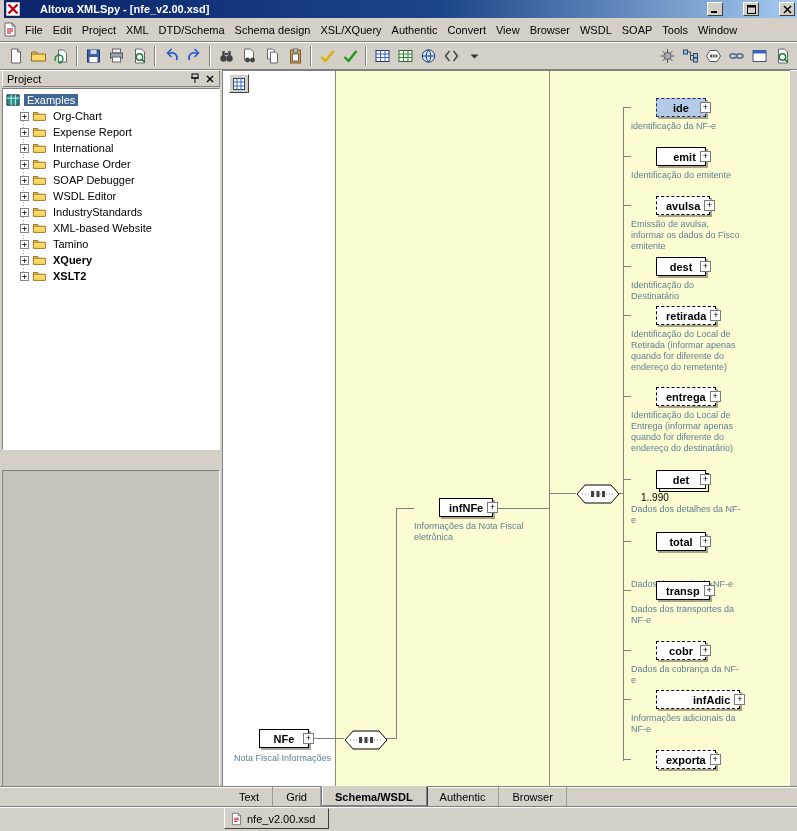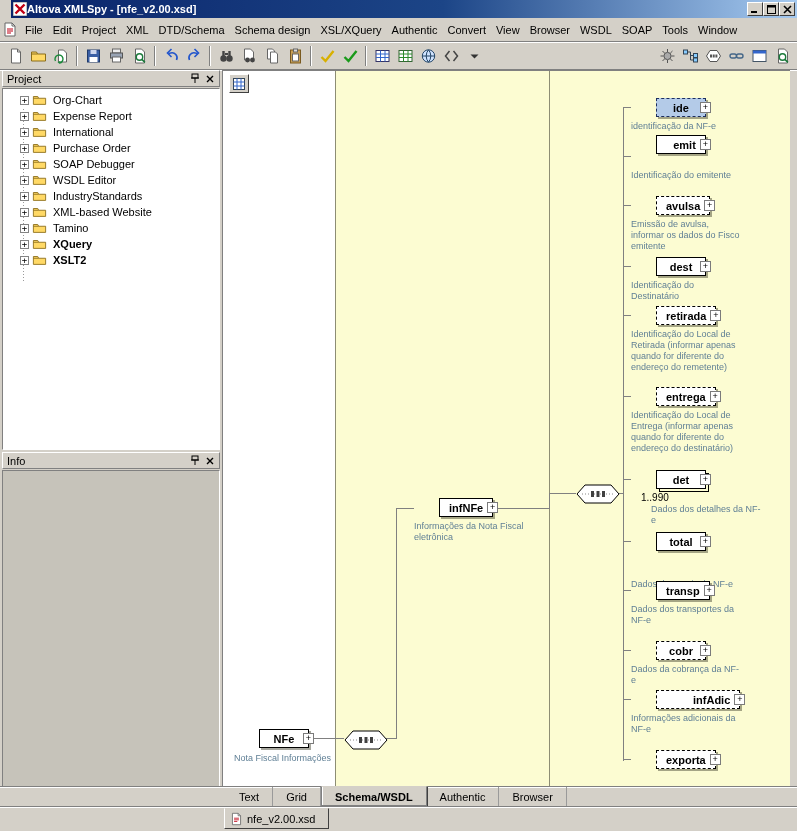--- a/index.html
+++ b/index.html
@@ -6,23 +6,23 @@
   html,body { margin:0; padding:0; }
   body {
     width:797px; height:831px; position:relative; overflow:hidden;
     background:#d4d0c8; font-family:"Liberation Sans","DejaVu Sans",sans-serif;
     font-size:11px; color:#000; user-select:none;
   }
   svg { display:block; }
 
   
   .titlebar {
-    position:absolute; top:0; left:11px; right:0; height:18px;
+    position:absolute; top:0; left:4px; right:0; height:18px;
     background:linear-gradient(90deg,#0a246a 0%,#1c4587 55%,#a6caf0 100%);
-    display:flex; align-items:center; gap:0; padding:0 2px;
+    display:flex; align-items:center; gap:20px; padding:0 2px;
   }
   .titlebar .title { color:#fff; font-weight:bold; font-size:11px; flex:1; white-space:nowrap; }
   .win-btn {
     width:16px; height:14px; background:#d4d0c8; flex:none;
     border:1px solid; border-color:#fff #404040 #404040 #fff;
     display:flex; align-items:center; justify-content:center;
     font-size:10px; line-height:10px;
   }
 
   
@@ -368,20 +368,27 @@
         </svg>
     </span>
     <span class="panel-btn">
       <svg width="8" height="8" viewBox="0 0 8 8">
           <path d="M1 1l6 6M7 1L1 7" stroke="#000" stroke-width="1.4"></path>
         </svg>
     </span>
   </div>
   <div class="panel-body">
     <div class="tree" id="project-tree">
+        <div class="tree-row">
+          <svg width="15" height="15" viewBox="0 0 16 16">
+            <rect x="1" y="2" width="13" height="11" fill="#2e8b8b" stroke="#134"></rect>
+            <path d="M1 5.5h13M5.5 2v11M10 2v11" stroke="#bfe"></path>
+          </svg>
+          <span class="tree-label selected">Examples</span>
+        </div>
         <div class="tree-row child">
           <span class="expand-box">+</span>
           <svg width="15" height="14" viewBox="0 0 16 16">
             <path d="M1 4h5l1 2h8v7H1z" fill="#ffd966" stroke="#8a6d1a"></path>
             <path d="M1 6h6" stroke="#8a6d1a"></path>
           </svg>
           <span class="tree-label">Org-Chart</span>
         </div>
         <div class="tree-row child">
           <span class="expand-box">+</span>
@@ -461,34 +468,20 @@
             <path d="M1 4h5l1 2h8v7H1z" fill="#ffd966" stroke="#8a6d1a"></path>
             <path d="M1 6h6" stroke="#8a6d1a"></path>
           </svg>
           <span class="tree-label bold">XSLT2</span>
         </div>
       </div>
   </div>
 </div>
 
 <div class="panel" id="info-panel">
-  <div class="panel-header">
-    <span class="panel-title">Info</span>
-    <span class="panel-btn">
-      <svg width="10" height="11" viewBox="0 0 10 11">
-          <rect x="2" y="1" width="6" height="4" fill="#d4d0c8" stroke="#000"></rect>
-          <path d="M1 5h8M5 5v5" stroke="#000"></path>
-        </svg>
-    </span>
-    <span class="panel-btn">
-      <svg width="8" height="8" viewBox="0 0 8 8">
-          <path d="M1 1l6 6M7 1L1 7" stroke="#000" stroke-width="1.4"></path>
-        </svg>
-    </span>
-  </div>
   <div class="panel-body"></div>
 </div>
 
 <div id="canvas">
   <div class="yellow-band"></div>
   <div class="guide" style="left:112px"></div>
   <div class="guide" style="left:326px"></div>
   <div class="mini-btn">
     <svg width="12" height="12" viewBox="0 0 12 12">
         <rect x="0.5" y="0.5" width="11" height="11" fill="#fff" stroke="#345"></rect>
@@ -543,21 +536,21 @@
           <rect x="15" y="7" width="3" height="6" fill="#404040"></rect>
           <rect x="20.5" y="7" width="3" height="6" fill="#404040"></rect>
           <rect x="26" y="7" width="3" height="6" fill="#404040"></rect>
         </svg>
       </span>
       <div class="el-box selected" style="left: 408px; top: 27px;">
         <span>ide</span>
         <span class="plus-box">+</span>
       </div>
       <div class="ann" style="left: 408px; top: 50px; width: 110px;">identificação da NF-e</div>
-      <div class="el-box" style="left: 408px; top: 64px; padding-left: 16px;">
+      <div class="el-box" style="left: 408px; top: 76px; padding-left: 16px;">
         <span>emit</span>
         <span class="plus-box">+</span>
       </div>
       <div class="ann" style="left: 408px; top: 99px; width: 110px;">Identificação do emitente</div>
       <div class="el-box optional" style="left: 408px; top: 125px;">
         <span>avulsa</span>
         <span class="plus-box">+</span>
       </div>
       <div class="ann" style="left: 408px; top: 148px; width: 110px;">Emissão de avulsa, informar os dados do Fisco emitente</div>
       <div class="el-box" style="left: 408px; top: 186px;">
@@ -573,21 +566,21 @@
       <div class="el-box optional" style="left: 408px; top: 316px;">
         <span>entrega</span>
         <span class="plus-box">+</span>
       </div>
       <div class="ann" style="left: 408px; top: 339px; width: 110px;">Identificação do Local de Entrega (informar apenas quando for diferente do endereço do destinatário)</div>
       <div class="el-box multi" style="left: 408px; top: 399px;">
         <span>det</span>
         <span class="plus-box">+</span>
       </div>
       <div class="occurs" style="left: 418px; top: 421px;">1..990</div>
-      <div class="ann" style="left: 428px; top: 433px; width: 110px;">Dados dos detalhes da NF-e</div>
+      <div class="ann" style="left: 408px; top: 433px; width: 110px;">Dados dos detalhes da NF-e</div>
       <div class="el-box" style="left: 408px; top: 461px;">
         <span>total</span>
         <span class="plus-box">+</span>
       </div>
       <div class="ann" style="left: 408px; top: 484px; width: 110px; margin-top: 24px;">Dados dos totais da NF-e</div>
       <div class="el-box" style="left: 408px; top: 510px;">
         <span>transp</span>
         <span class="plus-box">+</span>
       </div>
       <div class="ann" style="left: 408px; top: 533px; width: 110px;">Dados dos transportes da NF-e</div>

